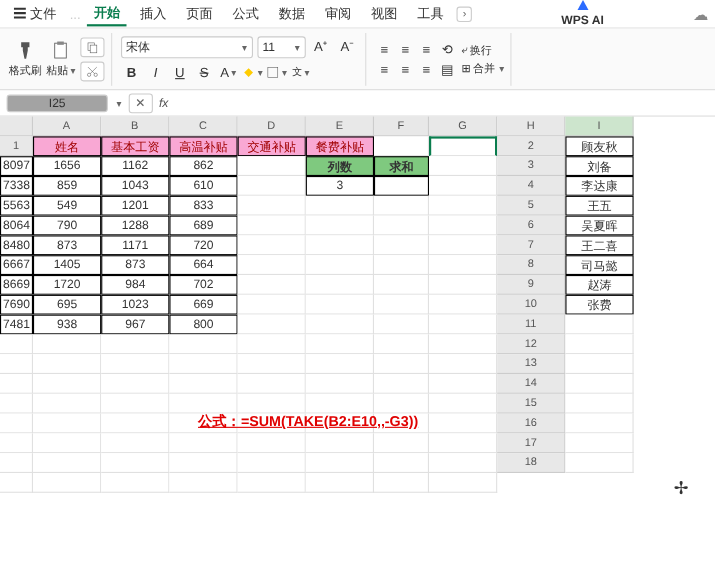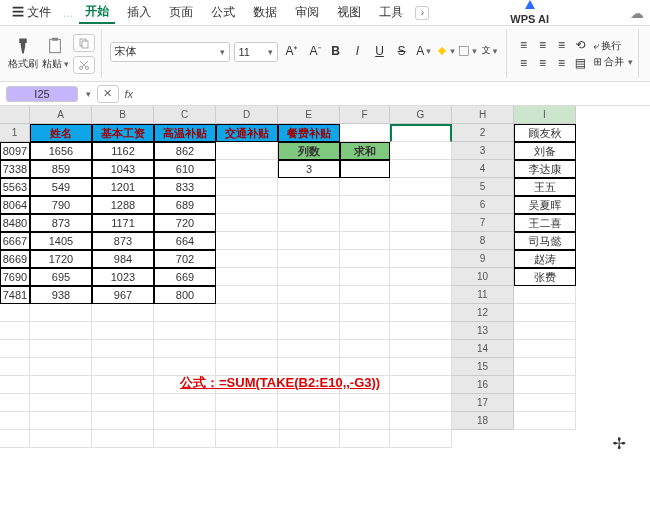--- a/index.html
+++ b/index.html
@@ -13,38 +13,38 @@
 .wps-ai-icon { width: 0; height: 0; border-left: 5px solid transparent; border-right: 5px solid transparent; border-bottom: 9px solid #2b6cff; }
 .cloud-icon { margin-left: auto; font-size: 14px; color: #888; }
 .ribbon { display: flex; align-items: center; height: 56px; border-bottom: 1px solid #ddd; padding: 4px 8px; gap: 8px; background: #fafafa; }
 .ribbon-group { display: flex; align-items: center; gap: 4px; padding-right: 6px; border-right: 1px solid #ddd; height: 48px; }
 .format-paint { display: flex; flex-direction: column; align-items: center; font-size: 10px; gap: 2px; }
 .brush-svg { width: 18px; height: 18px; }
 .paste-btn { display: flex; flex-direction: column; align-items: center; font-size: 10px; gap: 2px; }
 .small-btn { width: 22px; height: 18px; border: 1px solid #ccc; border-radius: 3px; display: flex; align-items: center; justify-content: center; background: #fff; font-size: 11px; }
 .font-select { display: flex; align-items: center; border: 1px solid #ccc; border-radius: 3px; background: #fff; height: 20px; padding: 0 4px; font-size: 11px; }
 .font-row { display: flex; gap: 4px; margin-bottom: 4px; }
-.font-col { display: flex; flex-direction: row; }
+.font-col { display: flex; flex-direction: column; }
 .btn-row { display: flex; gap: 2px; }
 .fmt-btn { width: 20px; height: 18px; display: flex; align-items: center; justify-content: center; border-radius: 2px; font-size: 12px; }
 .align-group { display: flex; flex-direction: column; gap: 2px; }
 .align-row { display: flex; gap: 1px; }
 .align-btn { width: 18px; height: 16px; display: flex; align-items: center; justify-content: center; }
 .wrap-merge { display: flex; flex-direction: column; font-size: 10px; gap: 2px; }
 .wm-row { display: flex; align-items: center; gap: 2px; }
 .namebox-row { display: flex; align-items: center; height: 24px; border-bottom: 1px solid #ddd; padding: 2px 6px; gap: 6px; }
-.namebox { border: 1px solid #ccc; border-radius: 3px; padding: 1px 6px; width: 72px; background: #c4b5fd; font-size: 11px; text-align: center; }
+.namebox { border: 1px solid #ccc; border-radius: 3px; padding: 1px 6px; width: 92px; background: #a3a3a3; font-size: 11px; text-align: center; }
 .fx-btn { width: 22px; height: 18px; display: flex; align-items: center; justify-content: center; font-size: 11px; color: #666; border: 1px solid #ccc; border-radius: 3px; }
 .fx-label { font-style: italic; font-size: 11px; color: #555; }
 .formula-input { flex: 1; border: none; outline: none; font-size: 11px; }
 .sheet { display: grid; grid-template-columns: 30px 62px 62px 62px 62px 62px 50px 62px 62px 62px; grid-auto-rows: 18px; }
 .hdr { background: #e8e8e8; border: 1px solid #ccc; border-top: none; border-left: none; display: flex; align-items: center; justify-content: center; font-size: 10px; color: #555; }
 .rowhdr { background: #e8e8e8; border: 1px solid #ccc; border-top: none; border-left: none; display: flex; align-items: center; justify-content: center; font-size: 10px; color: #555; }
 .cell { border-right: 1px solid #e0e0e0; border-bottom: 1px solid #e0e0e0; display: flex; align-items: center; justify-content: center; font-size: 11px; background: #fff; }
-.tbl-hdr { background: #0ea5e9; color: #a00000; font-weight: bold; border: 1px solid #000; }
+.tbl-hdr { background: #f9a8d4; color: #a00000; font-weight: normal; border: 1px solid #000; }
 .tbl-cell { border: 1px solid #000; background: #fff; }
 .tbl2-hdr { background: #7fc97f; font-weight: bold; border: 1px solid #000; }
 .tbl2-title { background: #7fc97f; font-weight: bold; border: 1px solid #000; }
 .formula-note { position: absolute; left: 180px; top: 374px; color: #e00000; font-weight: bold; font-size: 13px; text-decoration: underline; }
 .cursor-plus { position: absolute; right: 24px; top: 434px; font-size: 16px; color: #333; pointer-events: none; }
 .colhdr-active { background: #cde5cd; }
 .dropdown-caret { font-size: 9px; color: #666; margin-left: 2px; }
 .und { text-decoration: underline; }
 </style>
 </head>

